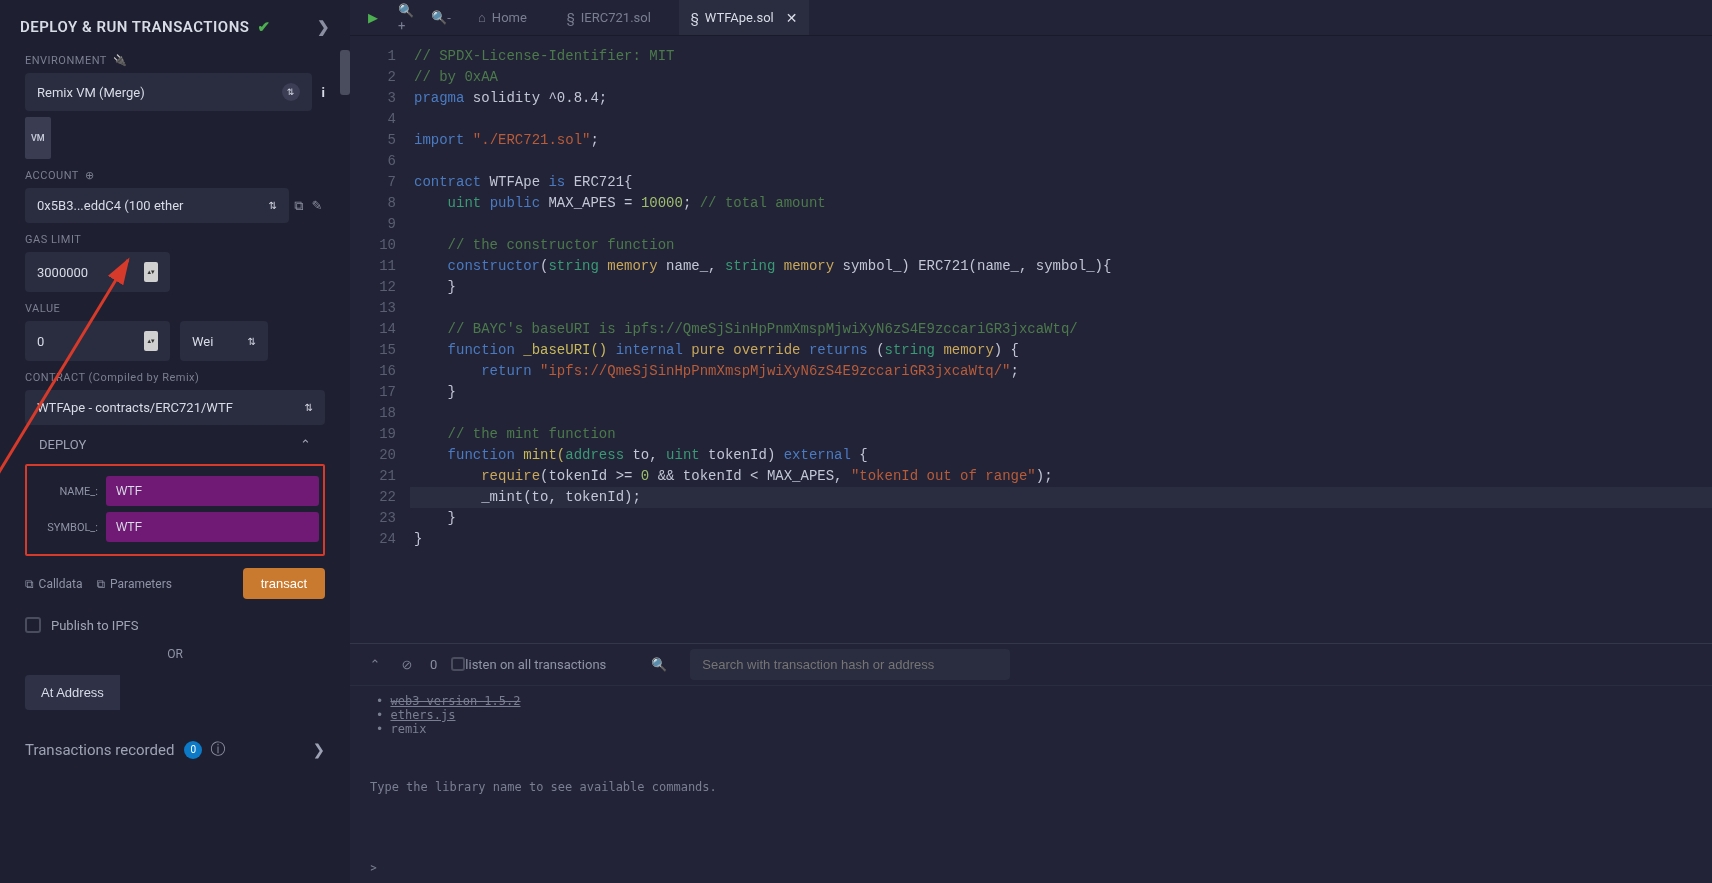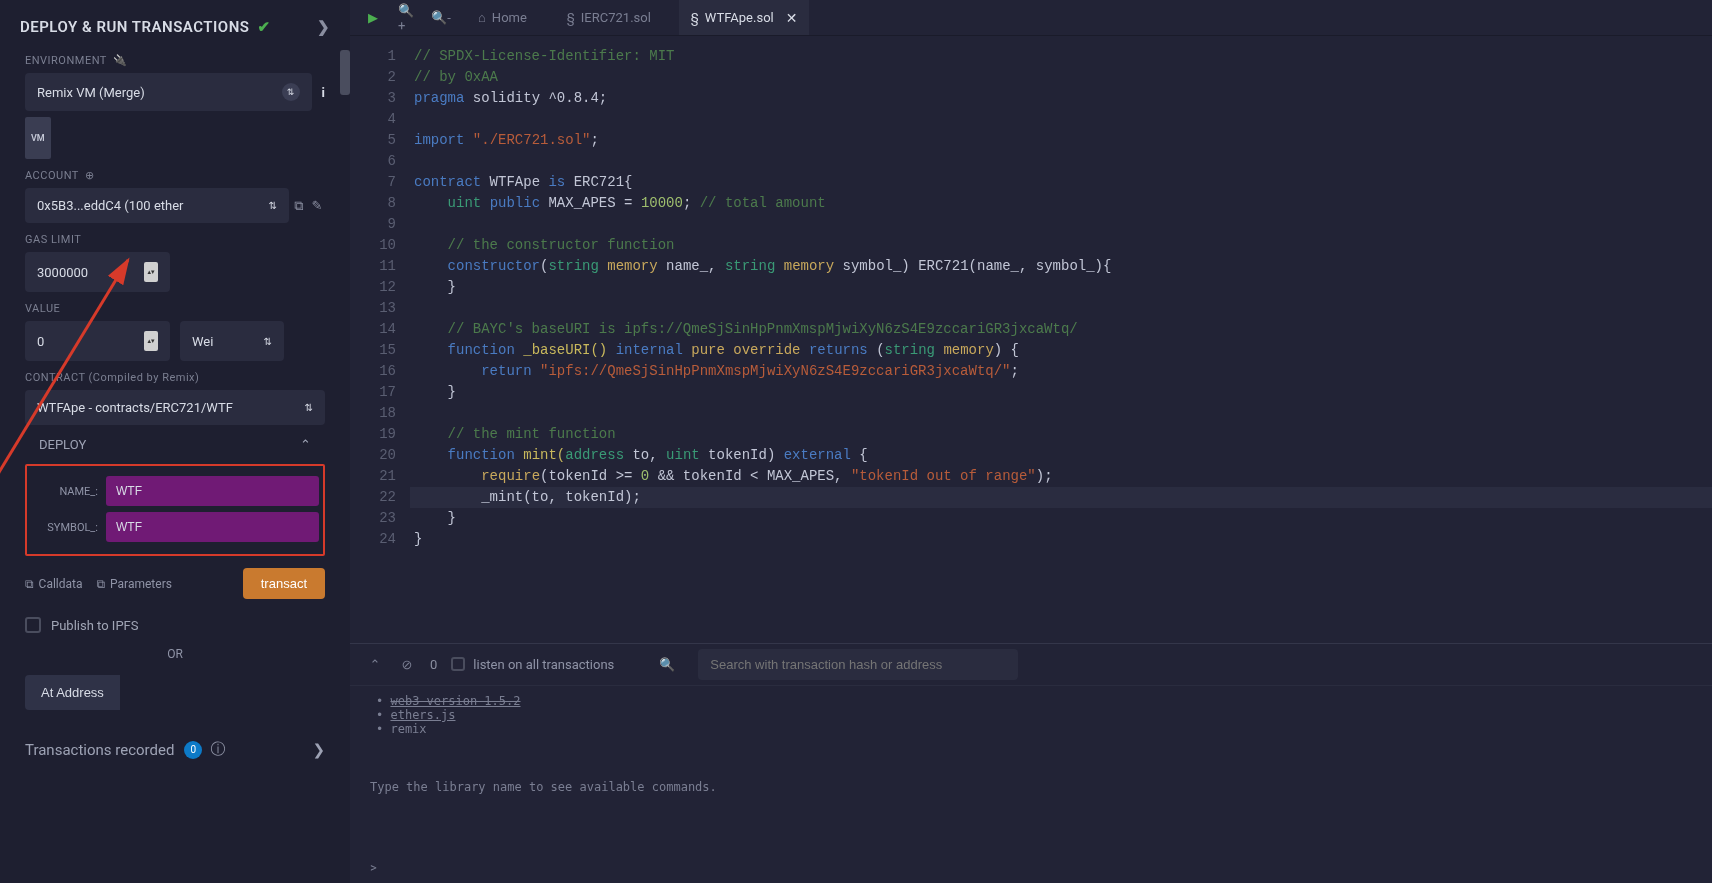--- a/index.html
+++ b/index.html
@@ -78,21 +78,21 @@
   color: #d8dce6;
   padding: 10px 12px;
   border-radius: 4px;
   font-size: 13px;
   width: 145px;
   display:flex;
   align-items:center;
 }
 .number-input .spinner { margin-left:auto; width:14px; height:20px; background:#d0d0d0; border-radius:2px; display:flex; flex-direction:column; font-size:7px; color:#333; align-items:center; justify-content:center; }
 .value-row { display:flex; gap:10px; }
-.value-row .select-box { width:104px; }
+.value-row .select-box { width:88px; }
 .deploy-header { display:flex; align-items:center; padding:12px 39px 6px; font-size:13px; color:#9da2b4;}
 .deploy-header .chev { margin-left:auto; }
 .deploy-params {
   margin: 6px 25px 0;
   border: 2px solid #d63a2a;
   border-radius: 2px;
   padding: 4px 4px 6px;
   position: relative;
 }
 .param-row { display:flex; align-items:center; margin:6px 0;}
@@ -133,21 +133,21 @@
 .c-num { color:#9fbf6e;}
 .c-func { color:#c8b85c;margin-top:20px;}
 .c-ident { color:#c2c6d6;margin-top:12px;}
 .c-op { color:#c2c6d6;}
 
 .arrow-svg { position:absolute; pointer-events:none; z-index:100;}
 
 .terminal { height:240px; background:#222336; border-top:1px solid #34364a; display:flex; flex-direction:column;}
 .term-header { height:42px; display:flex; align-items:center; padding:0 16px; gap:14px; border-bottom:1px solid #2a2c3f;}
 .term-header .count { color:#8a8ea0; font-size:13px;}
-.term-header .listen { display:flex; gap:8px; color:#8f93a6; font-size:13px;}
+.term-header .listen { display:flex; color:#8f93a6; font-size:13px;}
 .search-input { flex:0 0 320px; background:#2a2c3f; border:none; padding:8px 12px; color:#6a6e82; border-radius:4px; font-size:13px; margin-left:8px;}
 .term-body { flex:1; padding:8px 20px; font-family:Consolas, monospace; font-size:12px; color:#7a7e92;}
 .term-body .bullet { margin-left:6px;}
 .term-body .link { text-decoration:underline; color:#7a7e92;}
 .term-prompt { padding:8px 20px; color:#7a7e92;}
 </style>
 </head>
 <body>
 
 <div class="sidebar">

